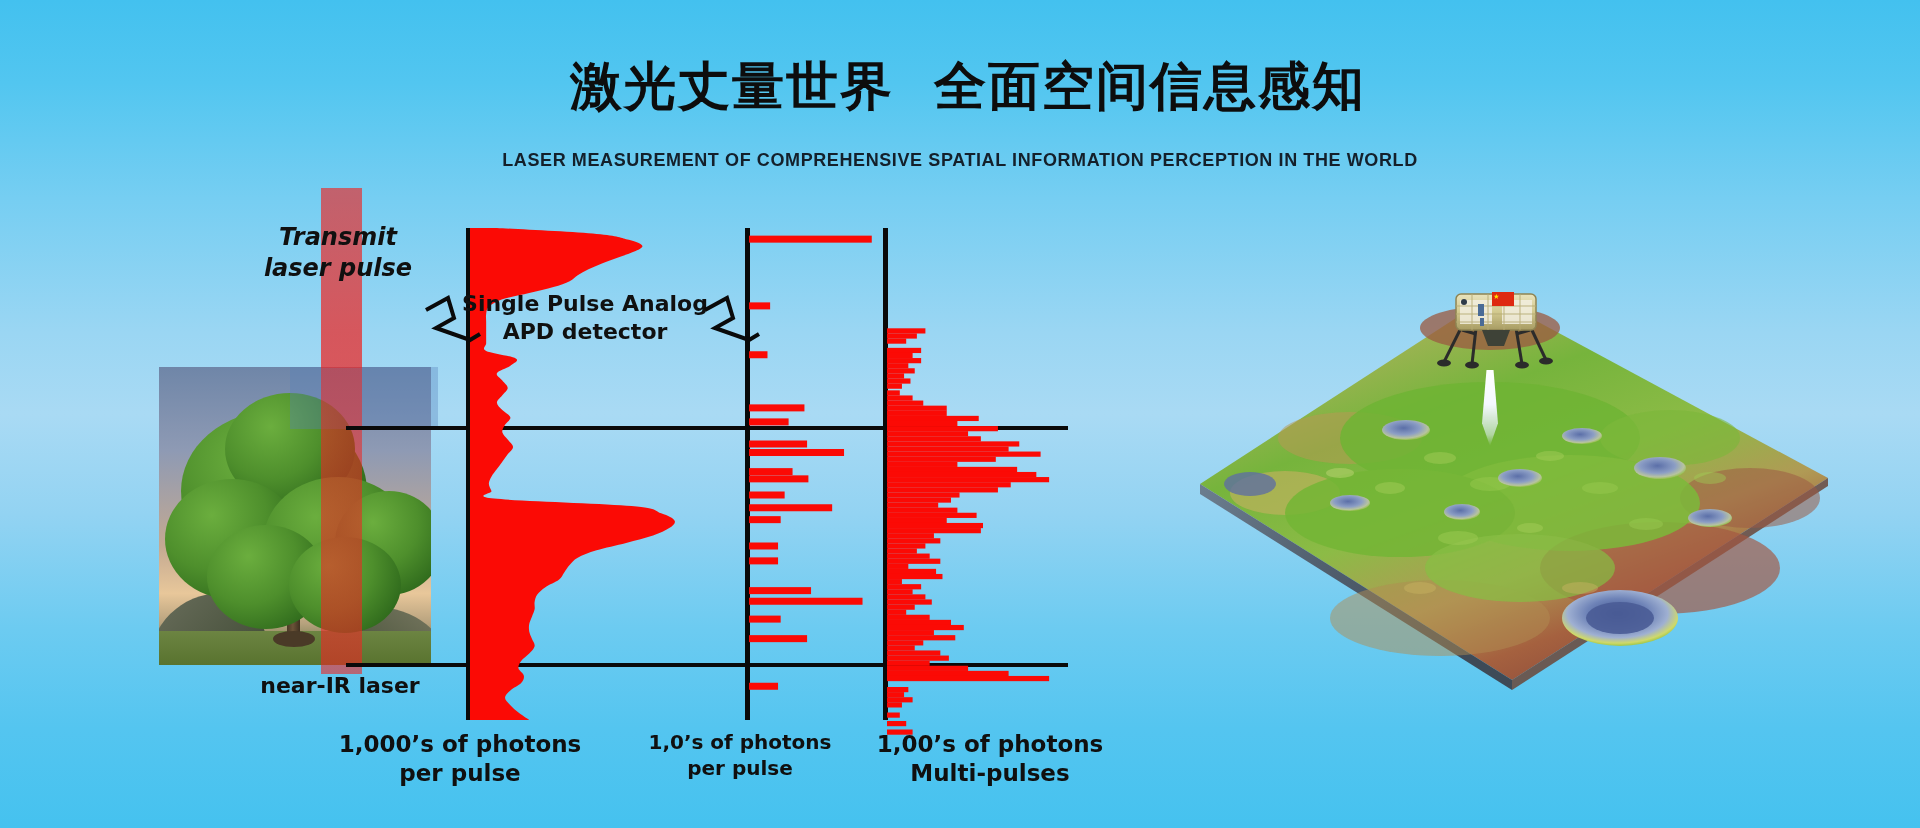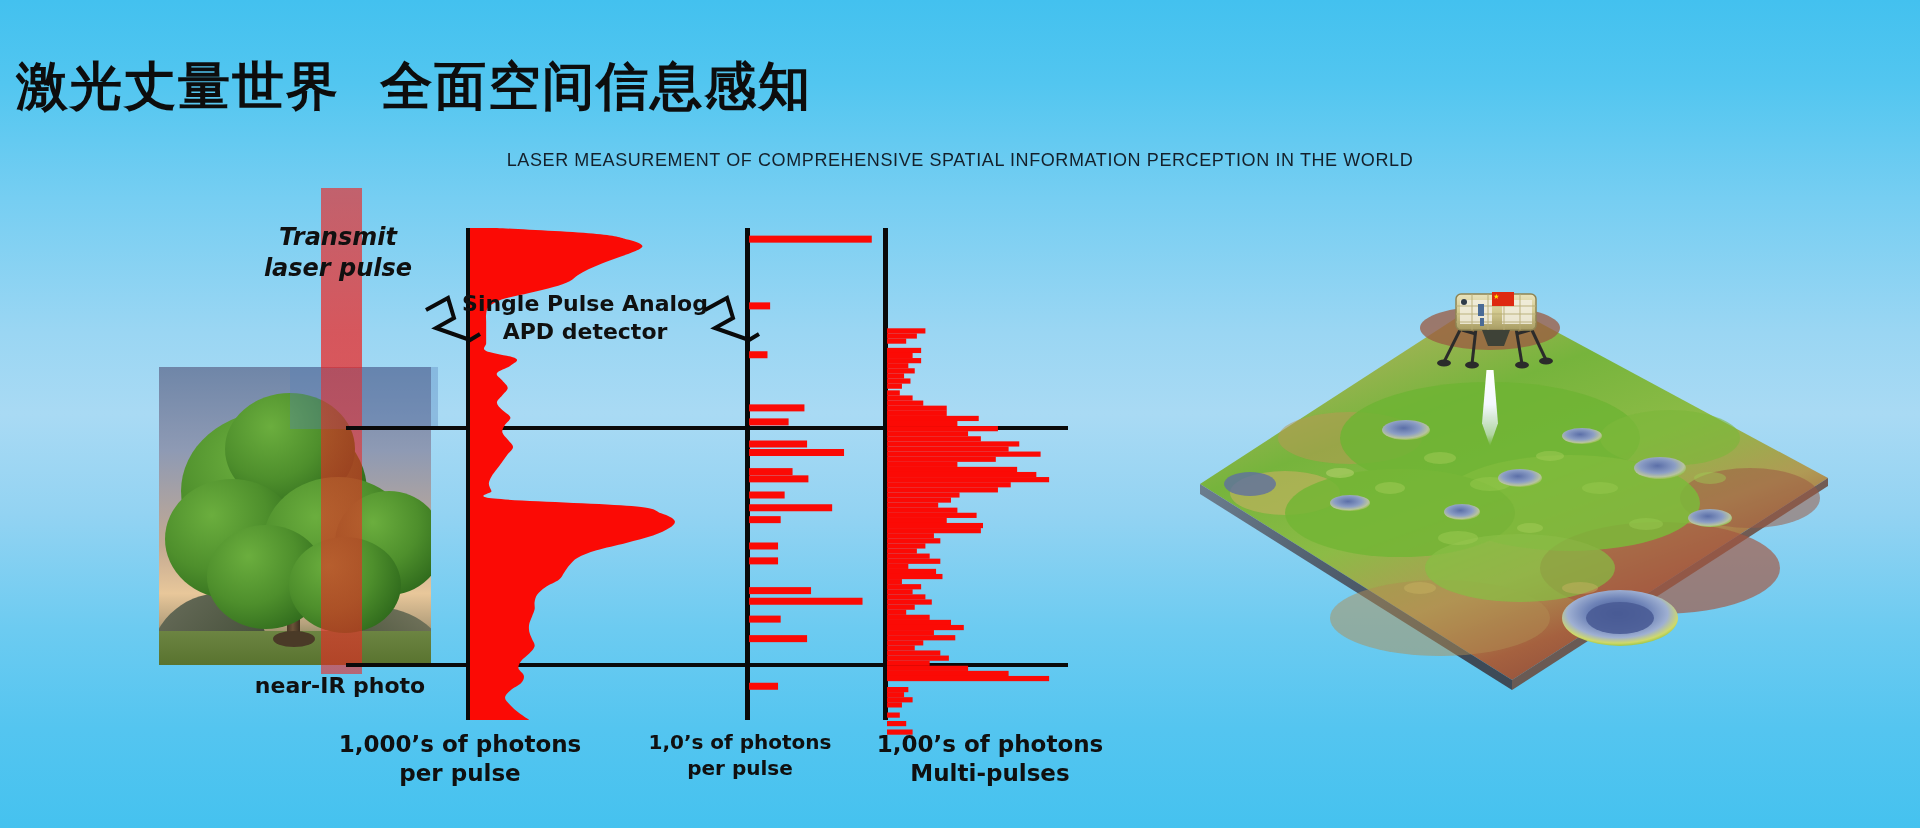--- a/index.html
+++ b/index.html
@@ -16,29 +16,30 @@
       #6ccbf1 76%,
       #54c5f0 88%,
       #45c2ef 100%);
     position:relative;
   }
   #stage { position:absolute; inset:0; }
 
   
   .title {
     position:absolute; left:16px; right:0; top:52px;
+    text-align:center;
     font-size:52px; font-weight:bold; color:#0d0d0d;
     letter-spacing:2px;
     font-family:"DejaVu Sans","Liberation Sans",sans-serif;
     white-space:pre;
   }
   .subtitle {
     position:absolute; left:0; right:0; top:150px;
     text-align:center;
-    font-size:18px; font-weight:400; color:#14202b;
+    font-size:18px; font-weight:700; color:#14202b;
     letter-spacing:0.6px;
     font-family:"Liberation Sans",sans-serif;
   }
 
   
   .lbl {
     position:absolute;
     font-family:"DejaVu Sans","Liberation Sans",sans-serif;
     font-weight:bold; color:#101010;
     text-align:center; line-height:1.28;
@@ -168,21 +169,21 @@
     <div class="canopy c5"></div>
     <div class="canopy c6"></div>
     <div class="canopy c7"></div>
   </div>
   <div id="photo-tint"></div>
   <div id="beam-top"></div>
   <div id="beam"></div>
 
   <div class="lbl" id="lbl-transmit">Transmit
 laser pulse</div>
-  <div class="lbl" id="lbl-near-ir">near-IR photo</div>
+  <div class="lbl" id="lbl-near-ir">near-IR laser</div>
 
   <div class="hline" id="hline-top"></div>
   <div class="hline" id="hline-bot"></div>
 
   <div class="vaxis" id="vax1"></div>
   <svg class="wave" id="wave1" width="230" height="492" viewBox="0 0 230 492">
     <path id="wave1-path" fill="#fb0a05" stroke="none" d="M 0 0 L 26.92 0.00 C 43.53 0.98, 104.55 3.94, 126.54 5.90 C 148.53 7.87, 151.22 9.84, 158.85 11.81 C 166.47 13.78, 171.41 15.74, 172.31 17.71 C 173.21 19.68, 168.27 21.65, 164.23 23.62 C 160.19 25.58, 153.46 27.55, 148.08 29.52 C 142.69 31.49, 136.86 33.46, 131.92 35.42 C 126.99 37.39, 122.50 39.36, 118.46 41.33 C 114.42 43.30, 110.83 45.26, 107.69 47.23 C 104.55 49.20, 103.65 51.17, 99.62 53.14 C 95.58 55.10, 90.19 57.07, 83.46 59.04 C 76.73 61.01, 67.76 62.89, 59.23 64.94 C 50.71 66.99, 39.04 69.04, 32.31 71.34 C 25.58 73.64, 21.54 76.26, 18.85 78.72 C 16.15 81.18, 16.60 83.64, 16.15 86.10 C 15.71 88.56, 16.15 91.02, 16.15 93.48 C 16.15 95.94, 16.15 98.40, 16.15 100.86 C 16.15 103.32, 16.15 105.78, 16.15 108.24 C 16.15 110.70, 16.15 113.16, 16.15 115.62 C 16.15 118.08, 11.22 120.54, 16.15 123.00 C 21.09 125.46, 41.73 127.92, 45.77 130.38 C 49.81 132.84, 43.53 135.30, 40.38 137.76 C 37.24 140.22, 28.27 142.68, 26.92 145.14 C 25.58 147.60, 30.51 150.06, 32.31 152.52 C 34.10 154.98, 37.69 157.44, 37.69 159.90 C 37.69 162.36, 34.10 164.82, 32.31 167.28 C 30.51 169.74, 26.92 172.20, 26.92 174.66 C 26.92 177.12, 30.06 179.58, 32.31 182.04 C 34.55 184.50, 39.94 186.96, 40.38 189.42 C 40.83 191.88, 36.35 194.34, 35.00 196.80 C 33.65 199.26, 31.86 201.72, 32.31 204.18 C 32.76 206.64, 35.90 209.10, 37.69 211.56 C 39.49 214.02, 43.08 216.48, 43.08 218.94 C 43.08 221.40, 39.49 223.86, 37.69 226.32 C 35.90 228.78, 34.10 231.24, 32.31 233.70 C 30.51 236.16, 28.72 238.62, 26.92 241.08 C 25.13 243.54, 22.88 246.00, 21.54 248.46 C 20.19 250.92, 18.85 253.38, 18.85 255.84 C 18.85 258.30, 20.64 260.76, 21.54 263.22 C 22.44 265.68, 0.90 268.14, 24.23 270.60 C 47.56 273.06, 133.72 275.52, 161.54 277.98 C 189.36 280.44, 183.97 282.90, 191.15 285.36 C 198.33 287.82, 203.27 290.28, 204.62 292.74 C 205.96 295.20, 202.82 297.66, 199.23 300.12 C 195.64 302.58, 190.26 305.04, 183.08 307.50 C 175.90 309.96, 165.58 312.42, 156.15 314.88 C 146.73 317.34, 134.62 319.80, 126.54 322.26 C 118.46 324.72, 112.18 327.18, 107.69 329.64 C 103.21 332.10, 101.86 334.56, 99.62 337.02 C 97.37 339.48, 96.03 341.94, 94.23 344.40 C 92.44 346.86, 91.99 349.32, 88.85 351.78 C 85.71 354.24, 78.97 356.70, 75.38 359.16 C 71.79 361.62, 69.10 364.08, 67.31 366.54 C 65.51 369.00, 65.06 371.46, 64.62 373.92 C 64.17 376.38, 65.06 378.84, 64.62 381.30 C 64.17 383.76, 62.82 386.22, 61.92 388.68 C 61.03 391.14, 59.68 393.60, 59.23 396.06 C 58.78 398.52, 58.78 400.98, 59.23 403.44 C 59.68 405.90, 61.03 408.36, 61.92 410.82 C 62.82 413.28, 65.06 415.74, 64.62 418.20 C 64.17 420.66, 61.47 423.12, 59.23 425.58 C 56.99 428.04, 52.95 430.50, 51.15 432.96 C 49.36 435.42, 48.01 437.88, 48.46 440.34 C 48.91 442.80, 53.40 445.26, 53.85 447.72 C 54.29 450.18, 53.40 452.64, 51.15 455.10 C 48.91 457.56, 43.08 460.02, 40.38 462.48 C 37.69 464.94, 35.00 467.40, 35.00 469.86 C 35.00 472.32, 38.14 474.78, 40.38 477.24 C 42.63 479.70, 45.32 482.16, 48.46 484.62 C 51.60 487.08, 57.44 490.77, 59.23 492.00 L 0 492.00 Z"></path>
   </svg>
   <svg class="brk" id="brk1" width="60" height="62" viewBox="0 0 60 62">
     <polyline points="2,22 24,10 30,30 12,40 46,52 56,46" fill="none" stroke="#0a0a0a" stroke-width="4" stroke-linejoin="miter" stroke-linecap="butt"></polyline>

